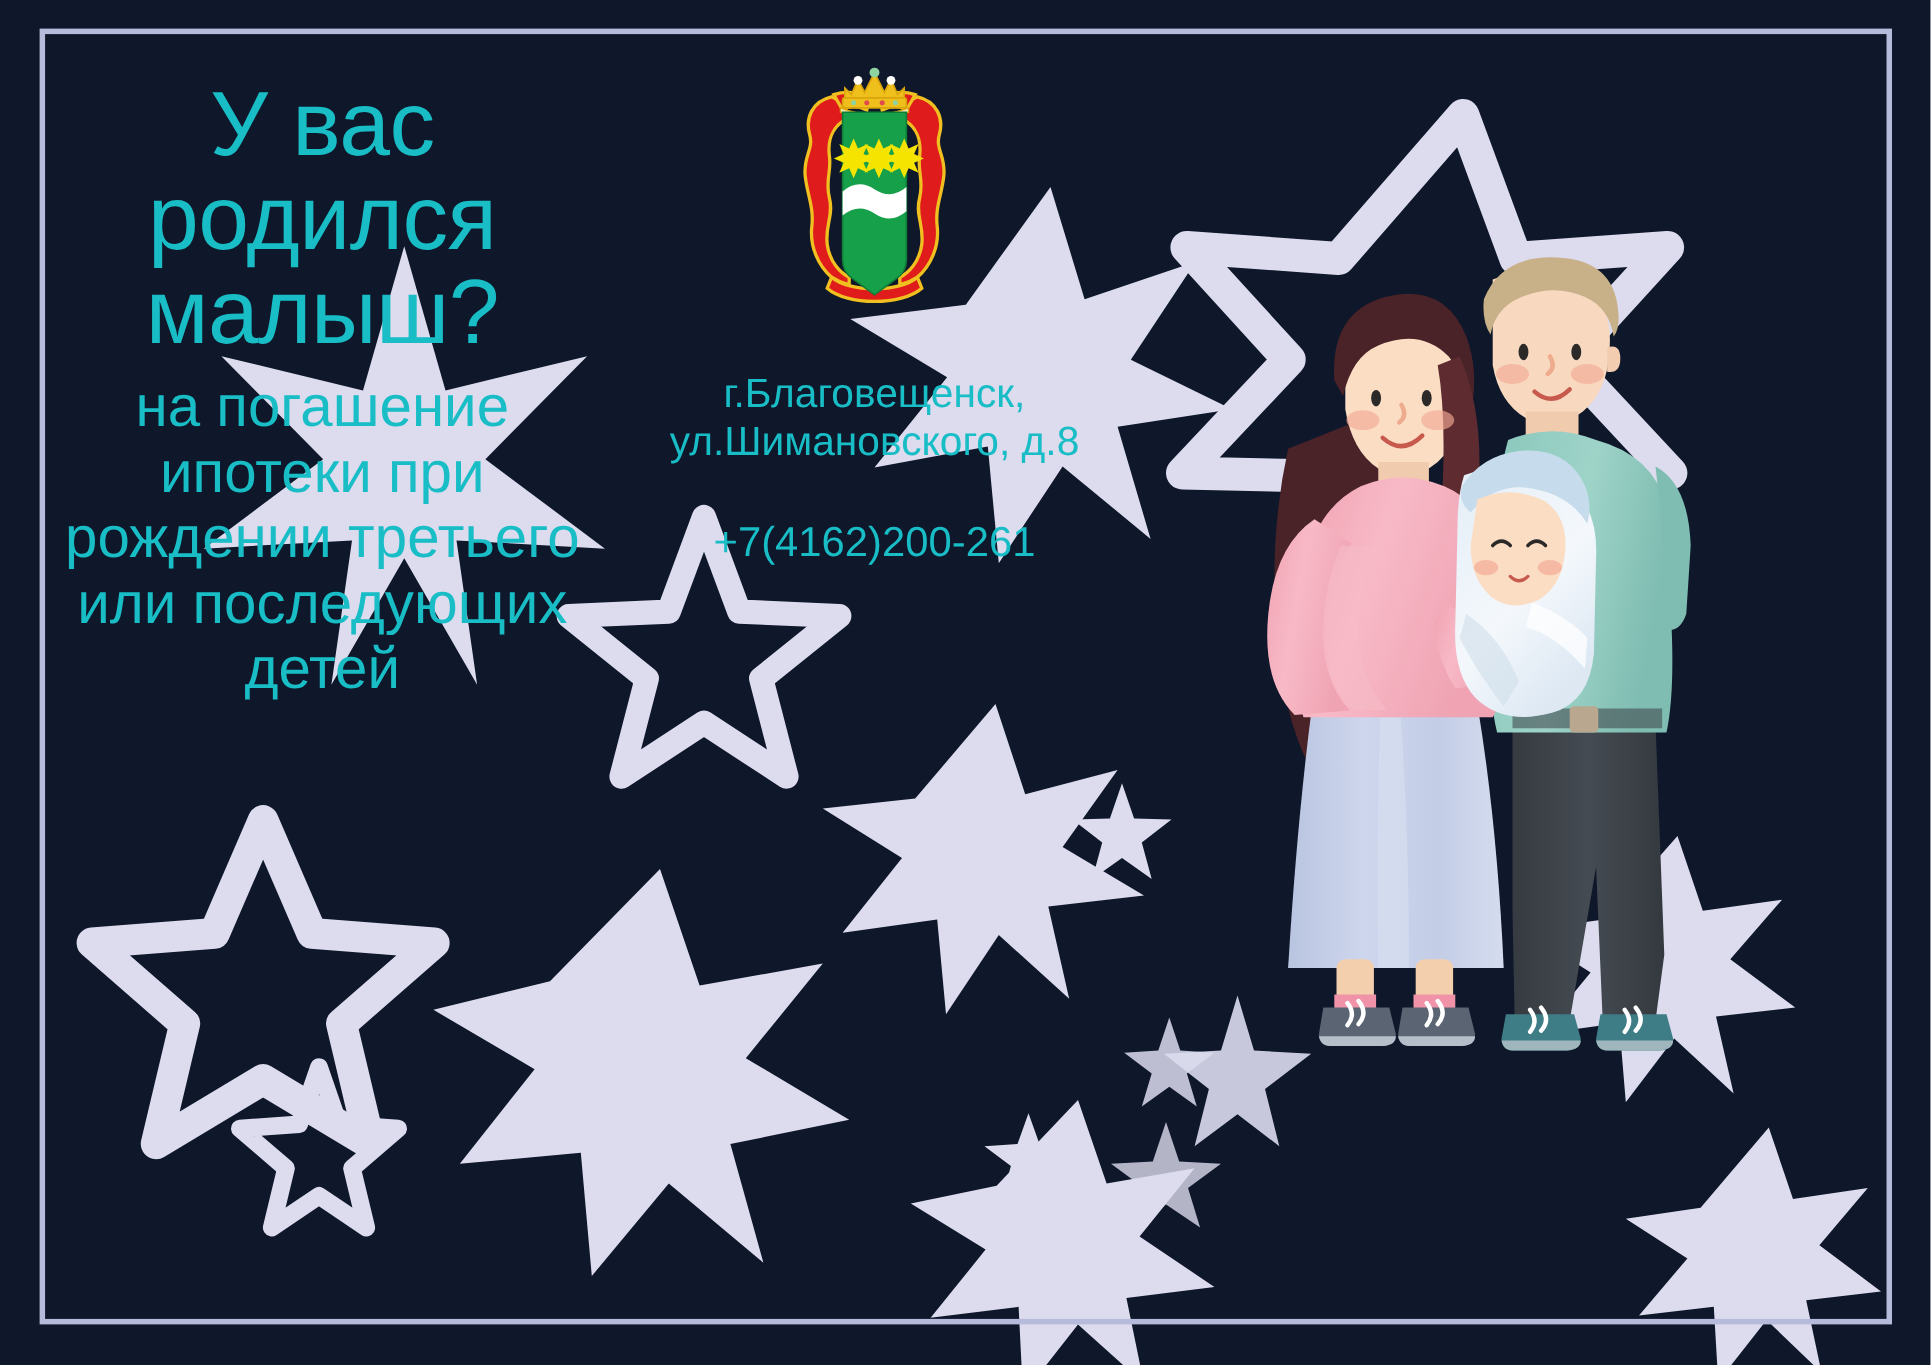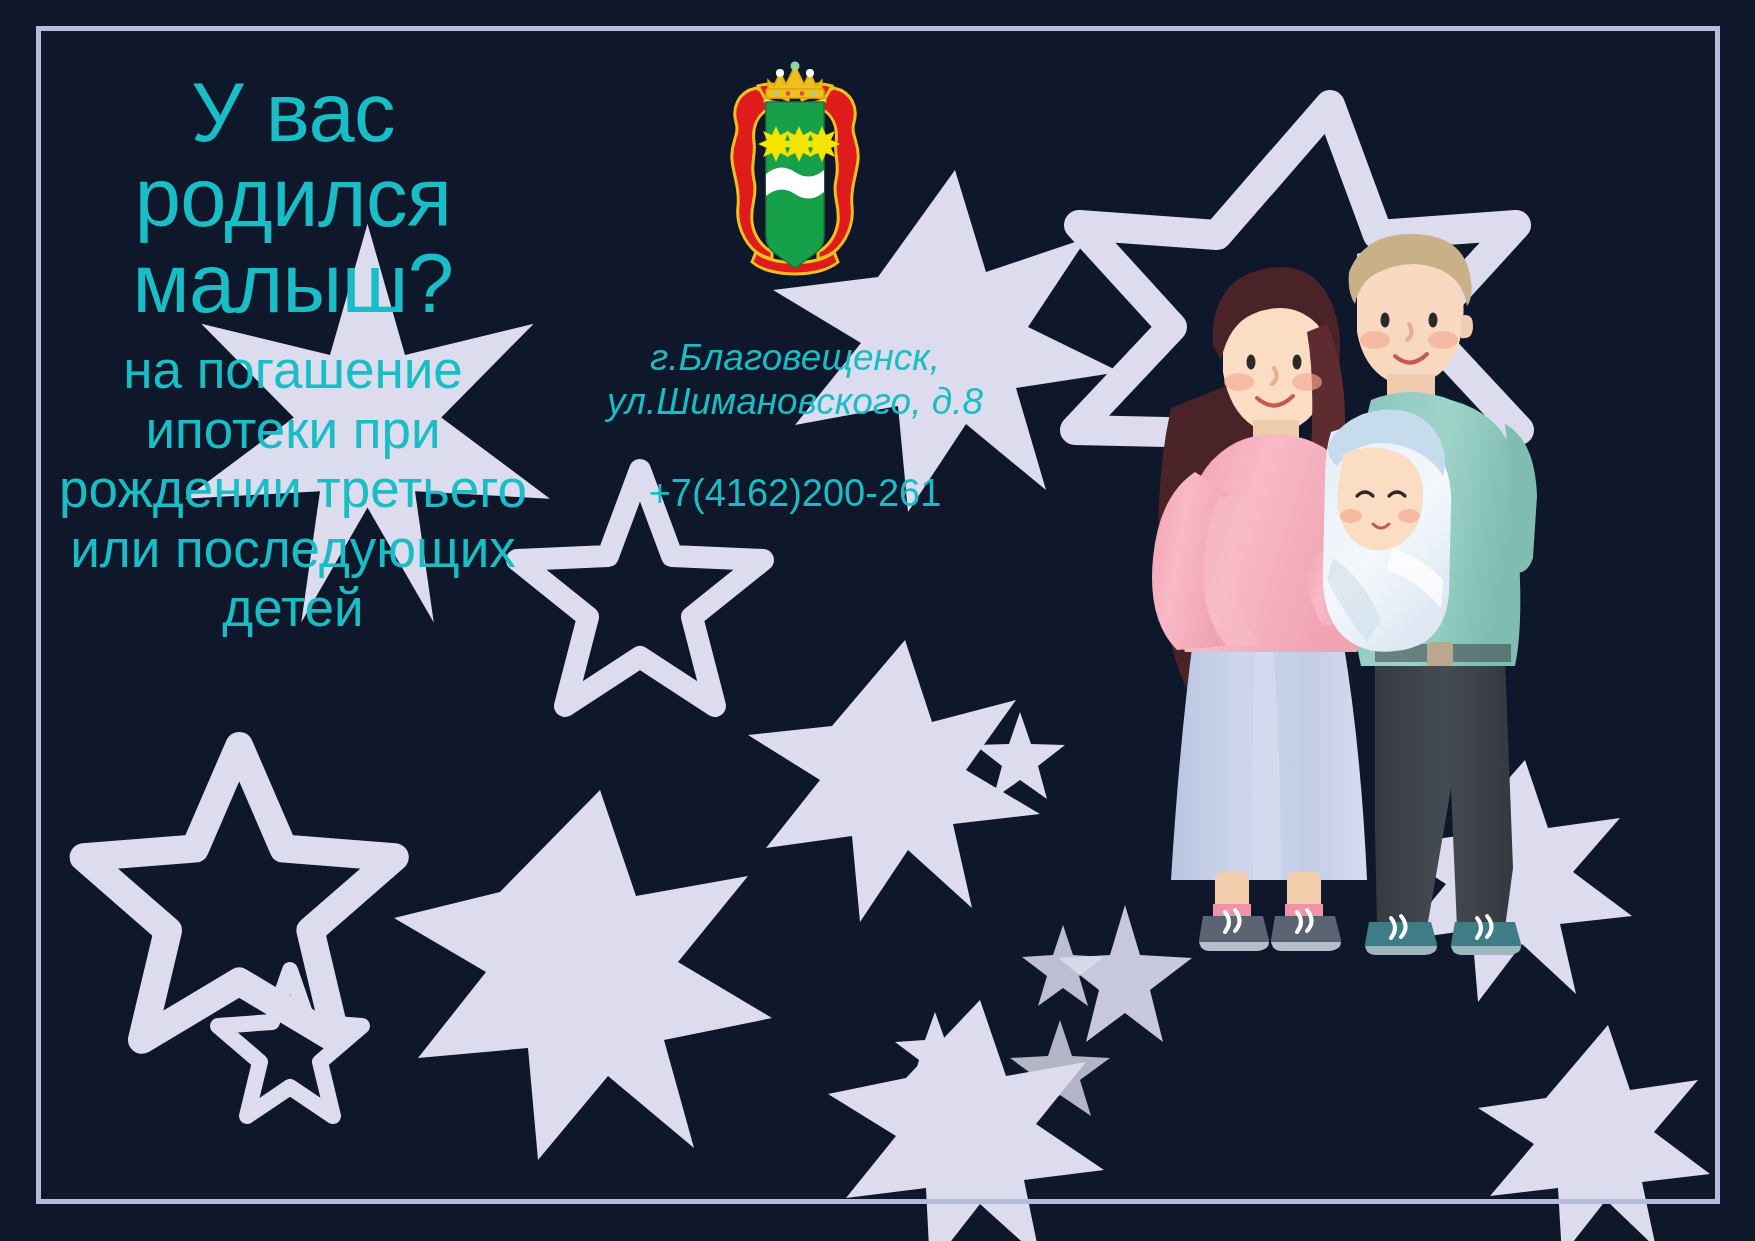--- a/index.html
+++ b/index.html
@@ -92,21 +92,20 @@
     font-size: 52px;
     line-height: 1.16;
     font-weight: 400;
     margin: 0;
   }
   .address {
     font-size: 37px;
     line-height: 1.2;
     font-weight: 400;
     margin: 50px 0 0 0;
-    font-style: italic;
   }
   .phone {
     font-size: 38px;
     line-height: 1.2;
     font-weight: 400;
     margin: 46px 0 0 0;
   }
 
   
   .illustration {

